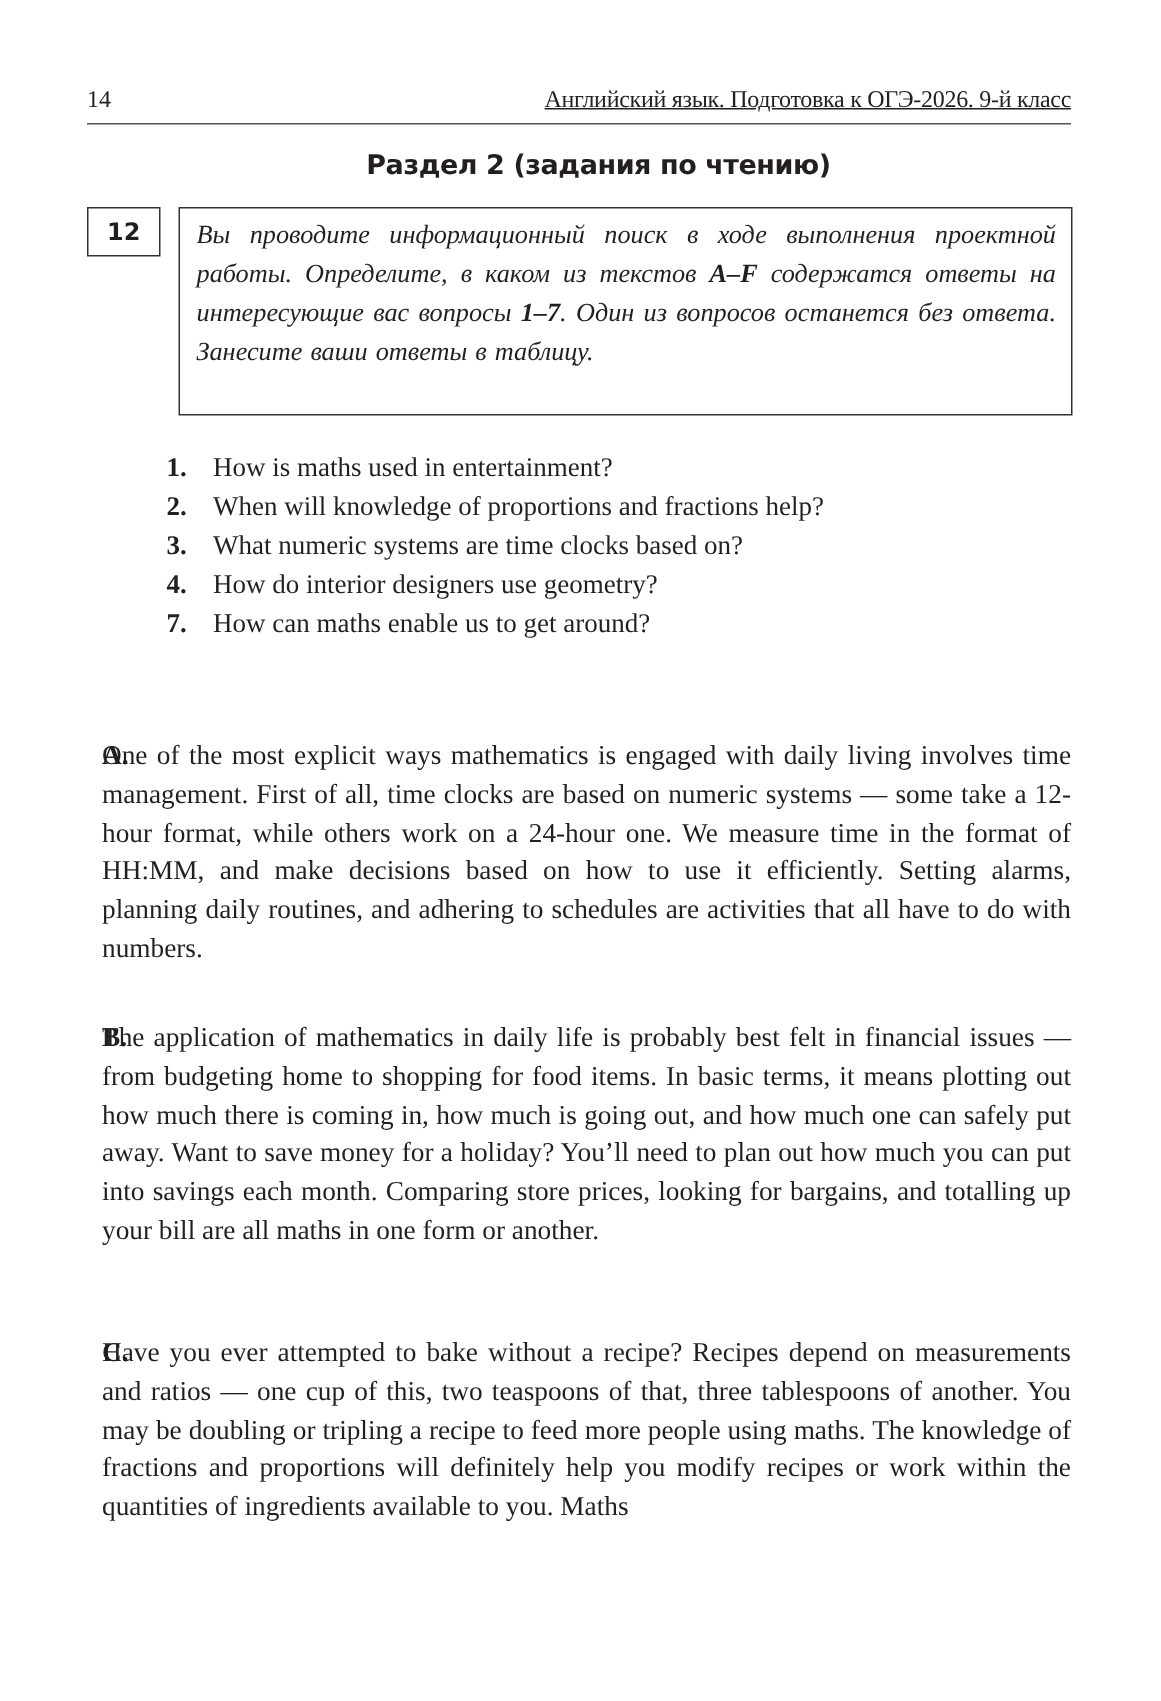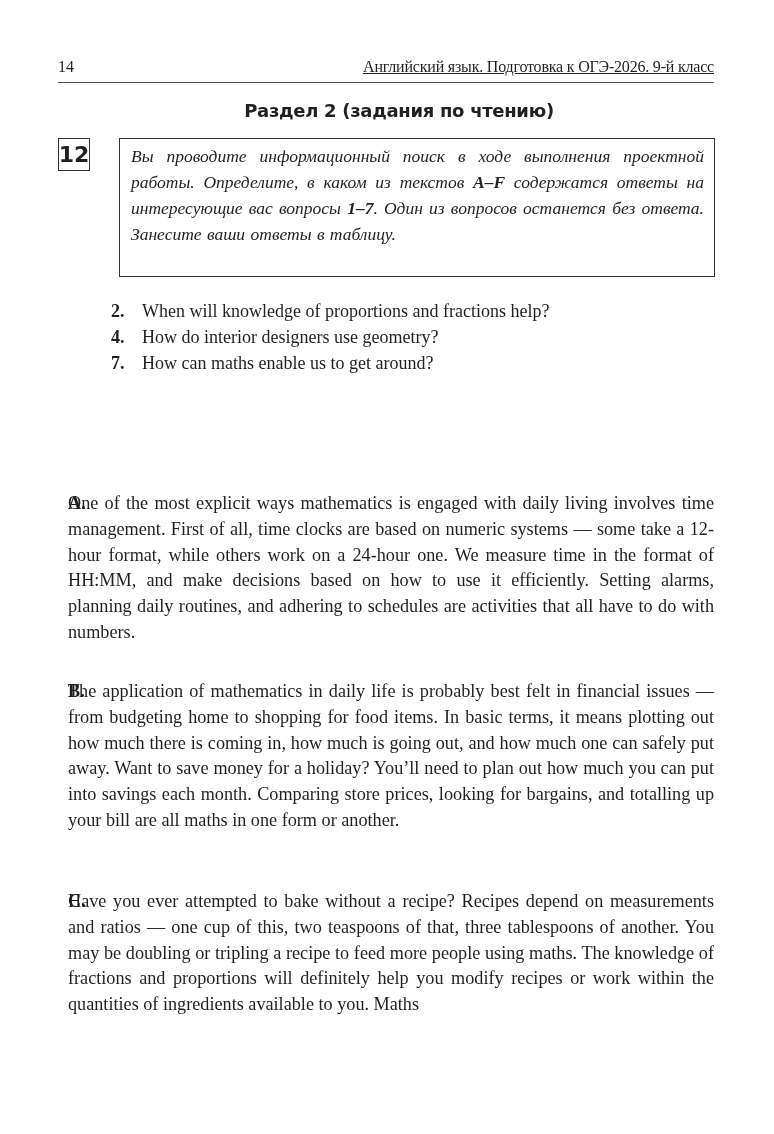--- a/index.html
+++ b/index.html
@@ -16,23 +16,23 @@
   }
   .running-head .page-num { position: absolute; left: 0; top: 0; }
   .running-head .book-title { position: absolute; right: 0; top: 0; white-space: nowrap; letter-spacing: -0.2px; text-decoration: underline; }
   .section-title {
     position: absolute; left: 0; right: 0; top: 98px; text-align: center;
     font-family: "DejaVu Sans", sans-serif; font-weight: bold; font-size: 18px; line-height: 26px;
     letter-spacing: -0.3px;
     padding-left: 24px;
   }
   .task-num {
-    position: absolute; left: 58px; top: 138px; width: 32px; height: 33px;
+    position: absolute; left: 58px; top: 138px; width: 49px; height: 33px;
     border: 1.5px solid #333; box-sizing: border-box;
-    font-family: "DejaVu Sans", sans-serif; font-weight: bold; font-size: 22px;
+    font-family: "DejaVu Sans", sans-serif; font-weight: bold; font-size: 16px;
     display: flex; align-items: center; justify-content: center;
   }
   .instruction {
     position: absolute; left: 119px; top: 138px; width: 596px; height: 139px;
     border: 1.5px solid #333; box-sizing: border-box;
     padding: 4px 10px 14px 11px;
     font-style: italic; font-size: 17.5px; line-height: 26px;
     text-align: justify; word-spacing: 1px;
   }
   .instruction b { font-weight: bold; }
@@ -66,21 +66,23 @@
 
 <div class="section-title">Раздел 2 (задания по чтению)</div>
 
 <div class="task-num">12</div>
 
 <div class="instruction">
   <span>Вы проводите информационный поиск в ходе выполнения проектной работы. Определите, в каком из текстов </span><b>A–F</b><span> содержатся ответы на интересующие вас вопросы </span><b>1–7</b><span>. Один из вопросов останется без ответа. Занесите ваши ответы в таблицу.</span>
 </div>
 
 <ol class="questions">
+  <li><span class="qn">1.</span><span>How is maths used in entertainment?</span></li>
   <li><span class="qn">2.</span><span>When will knowledge of proportions and fractions help?</span></li>
+  <li><span class="qn">3.</span><span>What numeric systems are time clocks based on?</span></li>
   <li><span class="qn">4.</span><span>How do interior designers use geometry?</span></li>
   <li><span class="qn">7.</span><span>How can maths enable us to get around?</span></li>
 </ol>
 
 <div class="text-block" id="text-a">
   <span class="letter">A.</span>
   <div class="body">One of the most explicit ways mathematics is engaged with daily living involves time management. First of all, time clocks are based on numeric systems — some take a 12-hour format, while others work on a 24-hour one. We measure time in the format of HH:MM, and make decisions based on how to use it efficiently. Setting alarms, planning daily routines, and adhering to schedules are activities that all have to do with numbers.</div>
 </div>
 
 <div class="text-block" id="text-b">

